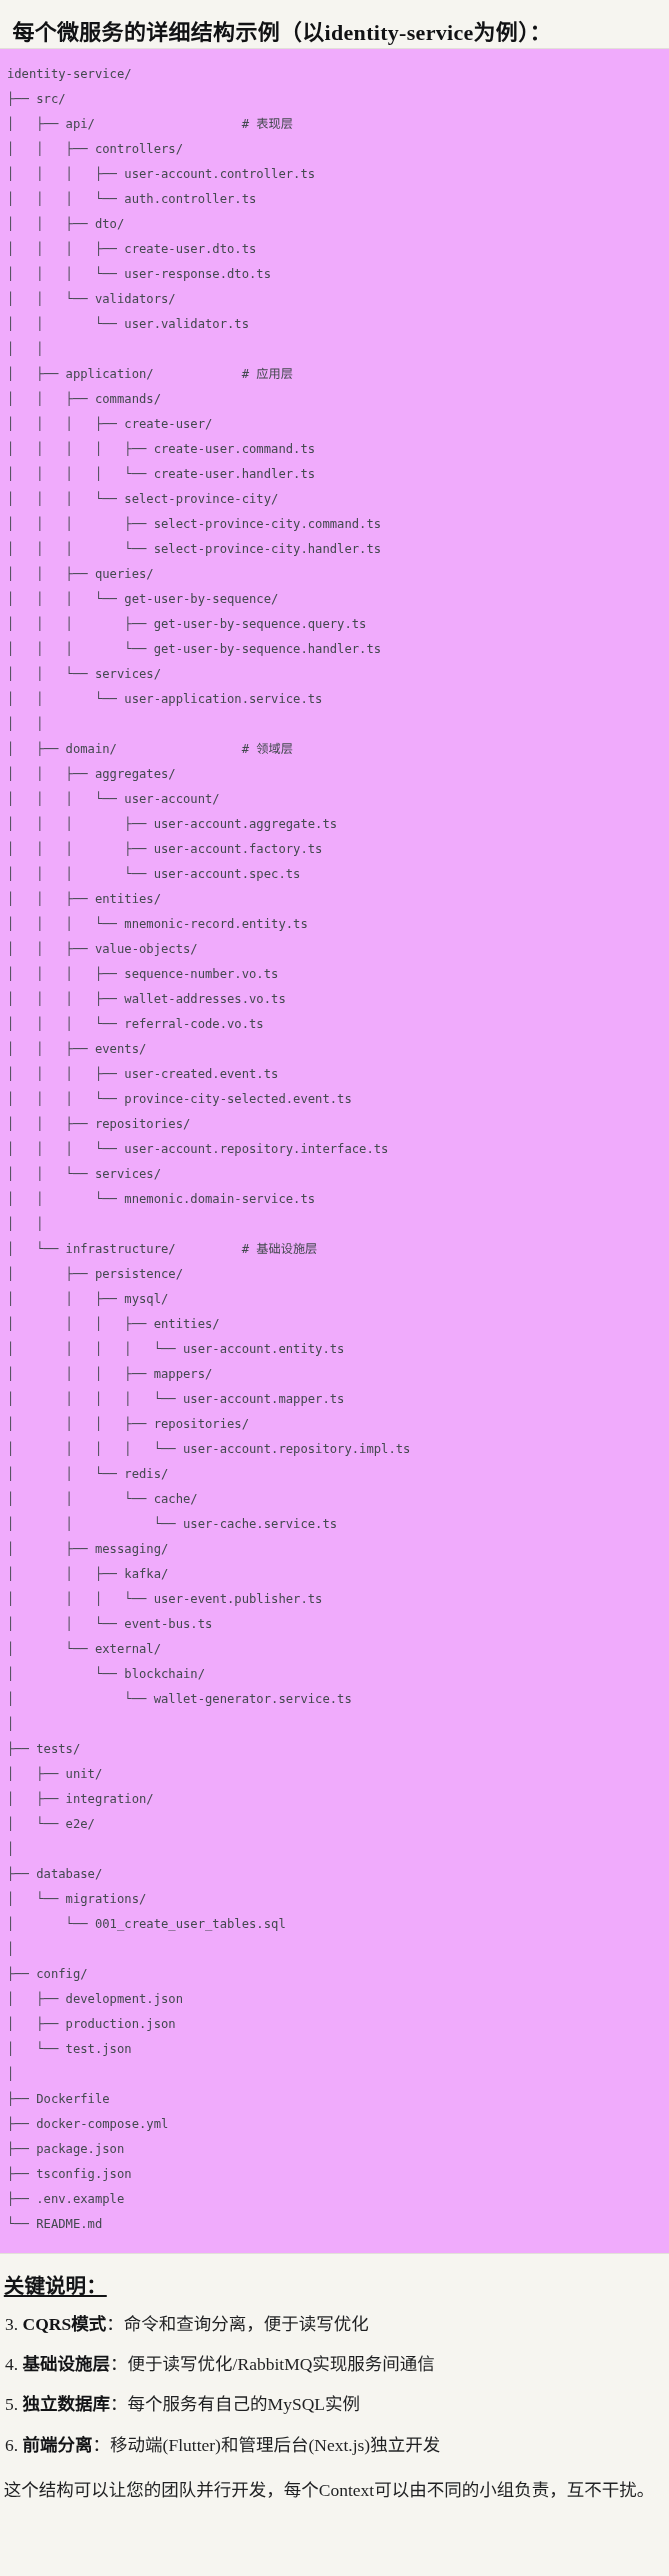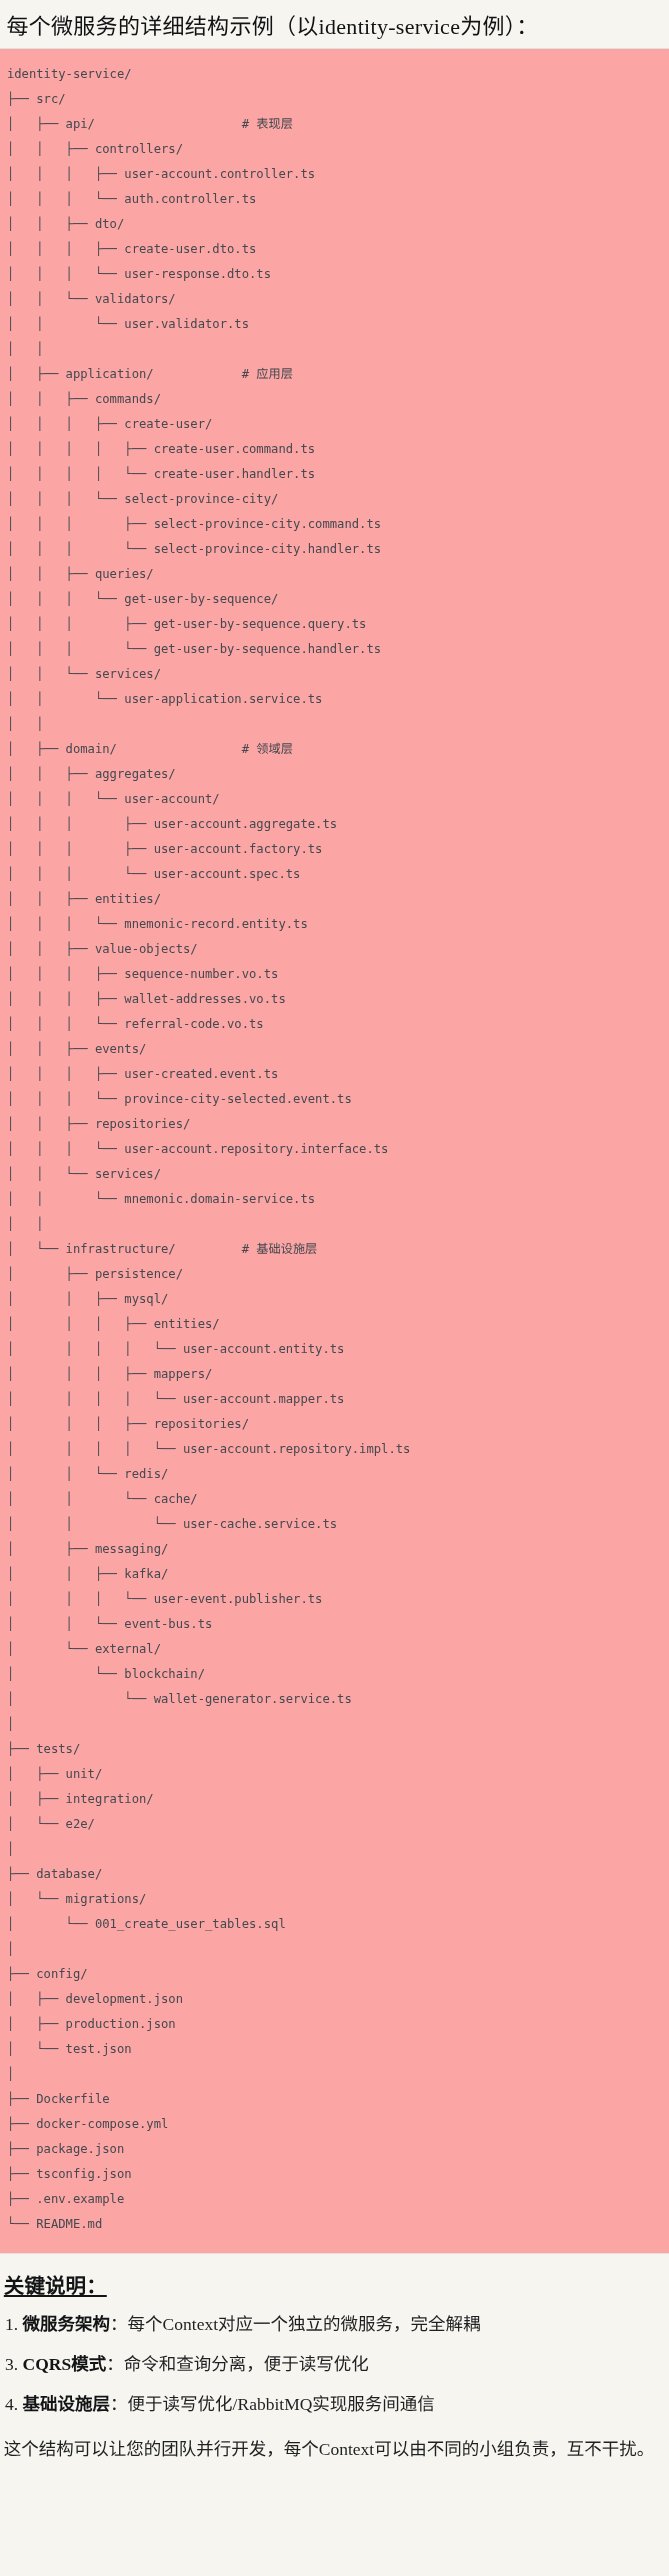--- a/index.html
+++ b/index.html
@@ -12,33 +12,33 @@
   }
   .page { width: 669px; min-height: 2576px; box-sizing: border-box; }
 
   
   .doc-header {
     box-sizing: border-box;
     height: 48px;
     padding: 10px 6.3px 0 4.4px;
   }
   .doc-title {
-    margin: 2px;
+    margin: 8px;
     font-size: 22px;
     line-height: 29px;
-    font-weight: 400;
+    font-weight: 700;
     color: #111214;
     letter-spacing: 0.3px;
     font-family: "Liberation Serif", serif;
   }
 
   
   .code-block {
     box-sizing: border-box;
-    background: #fca5a5;
+    background: #f0abfc;
     border-top: 0.6px solid #e2e0d8;
     border-bottom: 0.6px solid #e2e0d8;
     padding: 13px 7.5px 16.3px 6.9px;
   }
   pre.tree {
     margin: 0;
     font-family: "DejaVu Sans Mono", "Liberation Mono", monospace;
     font-size: 12.2px;
     line-height: 25px;
     color: #43494f;
@@ -174,32 +174,35 @@
 ├── docker-compose.yml
 ├── package.json
 ├── tsconfig.json
 ├── .env.example
 └── README.md</pre>
   </section>
 
   <section class="notes">
     <h2 class="notes-heading">关键说明：</h2>
 
-    <div class="note-item">
-      <span class="note-num">1.</span><span class="note-label">微服务架构</span><span class="note-sep">：</span><span class="note-desc">每个Context对应一个独立的微服务，完全解耦</span>
-    </div>
 
 
     <div class="note-item">
       <span class="note-num">3.</span><span class="note-label">CQRS模式</span><span class="note-sep">：</span><span class="note-desc">命令和查询分离，便于读写优化</span>
     </div>
 
     <div class="note-item">
       <span class="note-num">4.</span><span class="note-label">基础设施层</span><span class="note-sep">：</span><span class="note-desc">便于读写优化/RabbitMQ实现服务间通信</span>
     </div>
 
-
+    <div class="note-item">
+      <span class="note-num">5.</span><span class="note-label">独立数据库</span><span class="note-sep">：</span><span class="note-desc">每个服务有自己的MySQL实例</span>
+    </div>
+
+    <div class="note-item">
+      <span class="note-num">6.</span><span class="note-label">前端分离</span><span class="note-sep">：</span><span class="note-desc">移动端(Flutter)和管理后台(Next.js)独立开发</span>
+    </div>
 
     <p class="notes-footer">这个结构可以让您的团队并行开发，每个Context可以由不同的小组负责，互不干扰。</p>
   </section>
 
 </div>
 
 
 </body></html>

